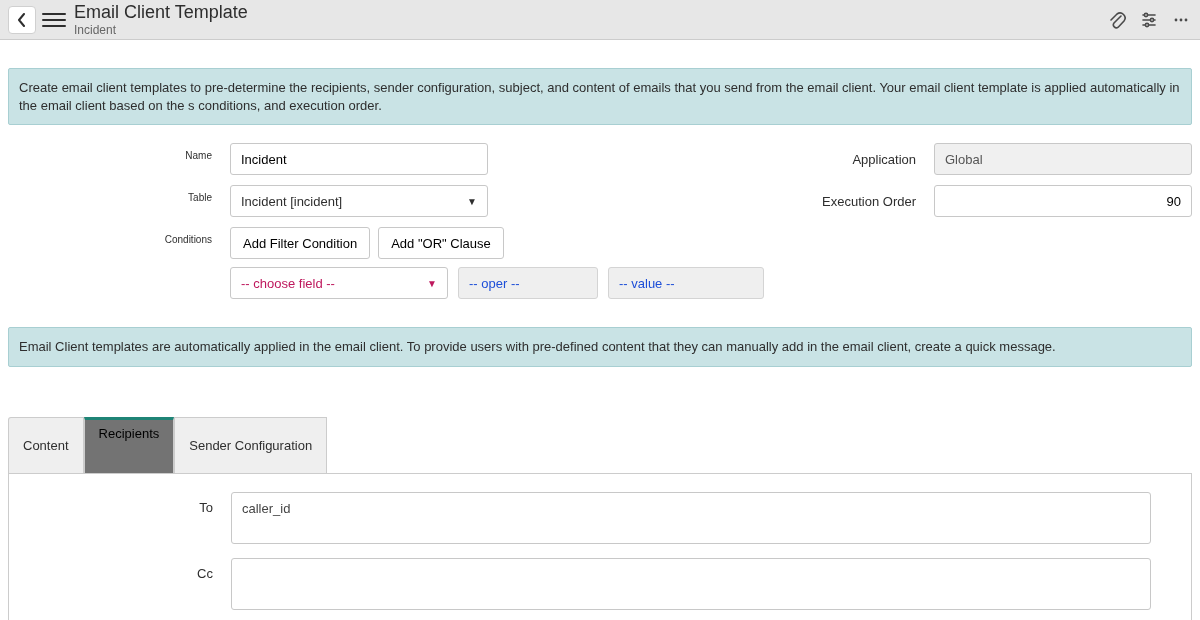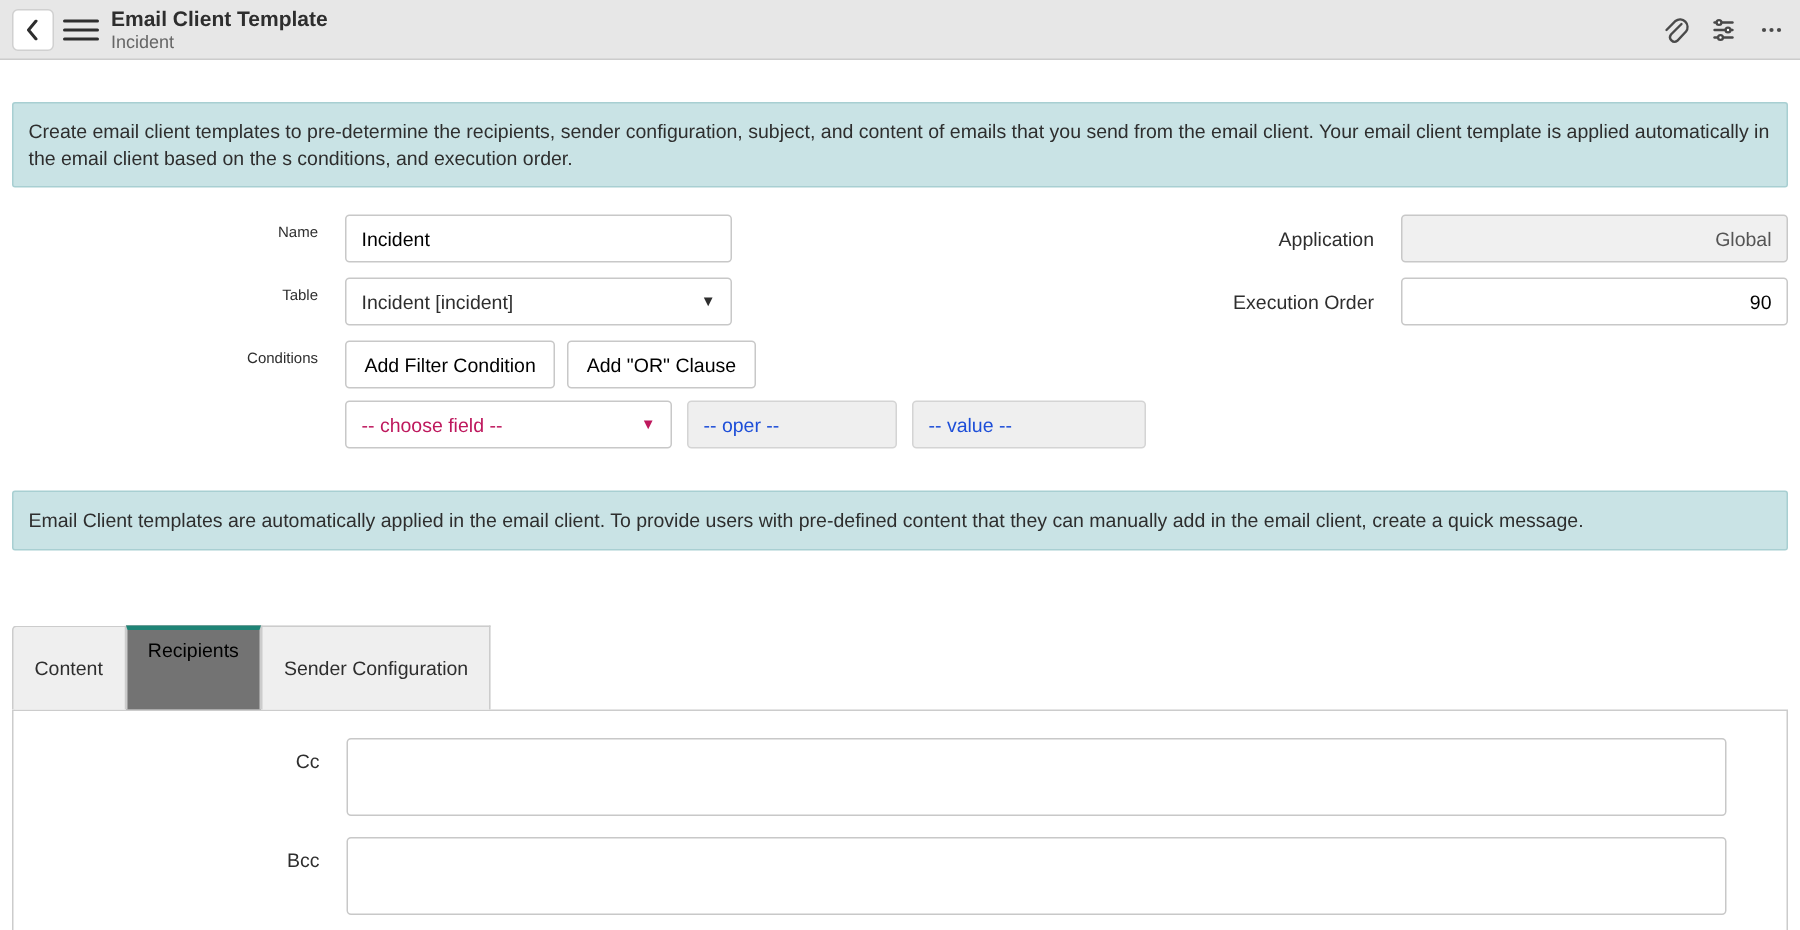--- a/index.html
+++ b/index.html
@@ -2,35 +2,35 @@
 <html><head>
 <meta charset="utf-8">
 <style>
   * { box-sizing: border-box; margin: 0; padding: 0; }
   body { font-family: -apple-system, "Helvetica Neue", Arial, sans-serif; font-size: 13px; color: #2e2e2e; background: #fff; width: 1200px; }
   .header { background: #e7e7e7; border-bottom: 1px solid #ccc; display: flex; align-items: center; padding: 4px 8px; height: 40px; }
   .back-btn { background: #fff; border: 1px solid #d0d0d0; border-radius: 4px; width: 28px; height: 28px; display:flex; align-items:center; justify-content:center; cursor:pointer; margin-right:6px;}
   .hamburger { width:24px; height:24px; display:flex; flex-direction:column; justify-content:center; gap:4px; margin-right:8px; cursor:pointer;}
   .hamburger span { height:2px; background:#2e2e2e; width:100%; border-radius:1px;}
   .title-block { display:flex; flex-direction:column; line-height:1.2;}
-  .title-main { font-weight:700; font-size:14px;}
+  .title-main { font-weight:400; font-size:18px;}
   .title-sub { font-size:12px; color:#666;}
   .header-spacer { flex:1; }
   .header-icon { width:22px; height:22px; margin-left:10px; display:flex; align-items:center; justify-content:center; cursor:pointer;}
   .content { padding: 10px 8px 20px 8px; }
   .info-banner { background:#c9e3e5; border:1px solid #a8cfd2; border-radius:2px; padding:10px 10px; color:#2e2e2e; font-size:13px; margin:18px 0 18px 0; line-height:1.35;}
   .form-grid { display:flex; padding:0 12px; margin-bottom:4px;}
   .col { flex:1; }
   .field-row { display:flex; align-items:flex-start; margin-bottom:10px; }
   .field-label { width:210px; text-align:right; padding-right:18px; padding-top:7px; font-size:10px; color:#2e2e2e;}
   .field-control { flex:0 0 auto; }
   input.text, .select-box, .readonly-box { height:32px; border:1px solid #c8c8c8; border-radius:3px; padding:0 10px; font-size:13px; background:#fff; font-family:inherit;}
   input.text { width:258px; }
   .select-box { width:258px; display:flex; align-items:center; justify-content:space-between; cursor:pointer; background:#fff;}
-  .readonly-box { width:258px; background:#f0f0f0; color:#555; display:flex; align-items:center;justify-content:flex-end;}
+  .readonly-box { width:258px; background:#f0f0f0; color:#555; display:flex; align-items:center;}
   .num-input { width:258px; text-align:right;}
   .cond-buttons { display:flex; gap:8px; }
   .cond-btn { height:32px; border:1px solid #c8c8c8; border-radius:3px; background:#fff; padding:0 12px; font-size:13px; cursor:pointer;}
   .cond-row { display:flex; gap:10px; margin-top:8px;}
   .choose-field { width:218px; display:flex; align-items:center; justify-content:space-between; height:32px; border:1px solid #c8c8c8; border-radius:3px; background:#fff; padding:0 10px; cursor:pointer; color:#be185d;}
   .oper-box, .value-box { width:140px; height:32px; border:1px solid #d4d4d4; border-radius:3px; background:#efefef; display:flex; align-items:center; padding:0 10px; color:#1d4ed8;}
   .value-box { width:156px; }
   .right-field-row { display:flex; align-items:center; margin-bottom:10px;}
   .right-label { width:170px; text-align:right; padding-right:18px; font-size:13px;}
   .tabs { display:flex; border-bottom:1px solid #ccc; margin-top:6px;}
@@ -150,20 +150,26 @@
   <div class="info-banner">Email Client templates are automatically applied in the email client. To provide users with pre-defined content that they can manually add in the email client, create a quick message.</div>
 
   <div class="tabs">
     <div class="tab">Content</div>
     <div class="tab active">Recipients</div>
     <div class="tab">Sender Configuration</div>
   </div>
 
   <div class="tab-panel">
     <div class="recip-row">
+      <div class="recip-label">To</div>
+      <div class="recip-box">
+        <span>caller_id</span>
+      </div>
+    </div>
+    <div class="recip-row">
       <div class="recip-label">Cc</div>
       <div class="recip-box">
         <span></span>
       </div>
     </div>
     <div class="recip-row">
       <div class="recip-label">Bcc</div>
       <div class="recip-box">
         <span></span>
       </div>

